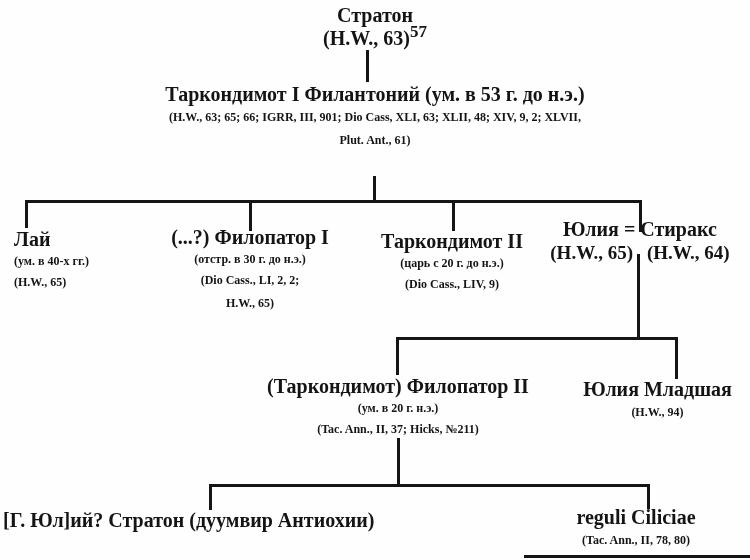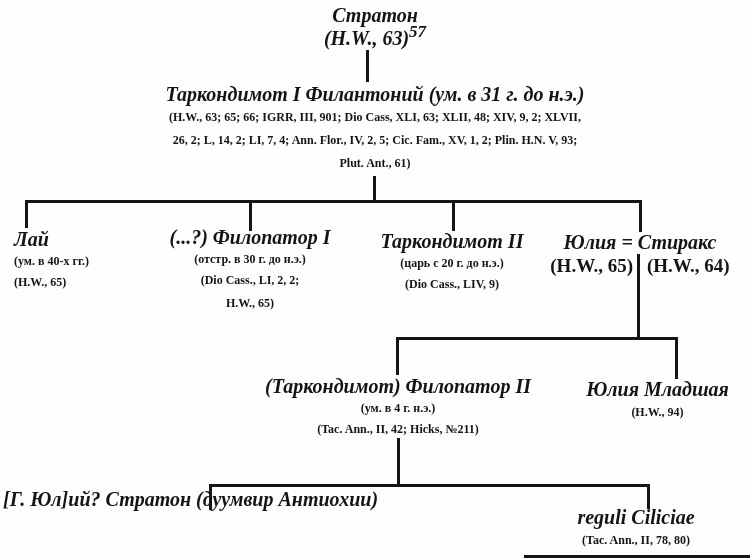--- a/index.html
+++ b/index.html
@@ -9,21 +9,21 @@
     background:#fefefe;
     font-family:"Liberation Serif", serif;
     font-weight:700;
     color:#141414;
     overflow:hidden;
   }
   .node{position:absolute;}
   .center{text-align:center;}
   .full{left:0;right:0;}
   .ln{white-space:nowrap;}
-  .main{font-size:20px;line-height:23px;font-style:italic;}
+  .main{font-size:20px;line-height:23px;}
   .ref{font-size:12px;line-height:23px;}
   .small{font-size:12px;line-height:20px;}
   sup{font-size:17px;line-height:0;vertical-align:super;}
   .vline,.hline{position:absolute;background:#151515;}
   .vline{width:3px;}
   .hline{height:3px;}
   .refrow{display:flex;justify-content:center;gap:14px;font-size:19px;line-height:23px;}
 </style>
 </head>
 <body>
@@ -31,23 +31,22 @@
 <div class="page">
 
   <div class="node center full" style="top:4px">
     <div class="ln main">Стратон</div>
     <div class="ln main"><span>(H.W., 63)</span><sup>57</sup></div>
   </div>
 
   <div class="vline" style="left:366px;top:50px;height:32px"></div>
 
   <div class="node center full" style="top:83px">
-    <div class="ln main">Таркондимот I Филантоний (ум. в 31 г. до н.э.)</div>
+    <div class="ln main">Таркондимот I Филантоний (ум. в 53 г. до н.э.)</div>
     <div class="ln ref">(H.W., 63; 65; 66; IGRR, III, 901; Dio Cass, XLI, 63; XLII, 48; XIV, 9, 2; XLVII,</div>
-    <div class="ln ref">26, 2; L, 14, 2; LI, 7, 4; Ann. Flor., IV, 2, 5; Cic. Fam., XV, 1, 2; Plin. H.N. V, 93;</div>
     <div class="ln ref">Plut. Ant., 61)</div>
   </div>
 
   <div class="vline" style="left:373px;top:176px;height:27px"></div>
   <div class="hline" style="left:25px;top:200px;width:617px"></div>
   <div class="vline" style="left:25px;top:200px;height:28px"></div>
   <div class="vline" style="left:249px;top:200px;height:31px"></div>
   <div class="vline" style="left:452px;top:200px;height:31px"></div>
   <div class="vline" style="left:639px;top:200px;height:32px"></div>
 
@@ -63,51 +62,51 @@
     <div class="ln ref">(Dio Cass., LI, 2, 2;</div>
     <div class="ln ref">H.W., 65)</div>
   </div>
 
   <div class="node center" style="left:346px;top:230px;width:212px">
     <div class="ln main">Таркондимот II</div>
     <div class="ln small">(царь с 20 г. до н.э.)</div>
     <div class="ln ref">(Dio Cass., LIV, 9)</div>
   </div>
 
-  <div class="node center" style="left:540px;top:231px;width:200px">
+  <div class="node center" style="left:540px;top:218px;width:200px">
     <div class="ln main">Юлия = Стиракс</div>
     <div class="refrow">
       <span>(H.W., 65)</span>
       <span>(H.W., 64)</span>
     </div>
   </div>
 
   <div class="vline" style="left:637px;top:254px;height:85px"></div>
 
   <div class="hline" style="left:396px;top:337px;width:282px"></div>
   <div class="vline" style="left:396px;top:337px;height:38px"></div>
   <div class="vline" style="left:675px;top:337px;height:42px"></div>
 
   <div class="node center" style="left:245px;top:375px;width:306px">
     <div class="ln main">(Таркондимот) Филопатор II</div>
-    <div class="ln small">(ум. в 4 г. н.э.)</div>
-    <div class="ln ref">(Tac. Ann., II, 42; Hicks, №211)</div>
+    <div class="ln small">(ум. в 20 г. н.э.)</div>
+    <div class="ln ref">(Tac. Ann., II, 37; Hicks, №211)</div>
   </div>
 
   <div class="node center" style="left:565px;top:378px;width:185px">
     <div class="ln main">Юлия Младшая</div>
     <div class="ln ref">(H.W., 94)</div>
   </div>
 
   <div class="vline" style="left:397px;top:438px;height:49px"></div>
   <div class="hline" style="left:209px;top:484px;width:441px"></div>
   <div class="vline" style="left:209px;top:484px;height:26px"></div>
   <div class="vline" style="left:647px;top:484px;height:25px"></div>
 
-  <div class="node" style="left:3px;top:488px">
+  <div class="node" style="left:3px;top:509px">
     <div class="ln main">[Г. Юл]ий? Стратон (дуумвир Антиохии)</div>
   </div>
 
   <div class="node center" style="left:522px;top:506px;width:228px">
     <div class="ln main">reguli Ciliciae</div>
     <div class="ln ref">(Tac. Ann., II, 78, 80)</div>
   </div>
 
   <div class="hline" style="left:524px;top:555px;width:226px"></div>
 

